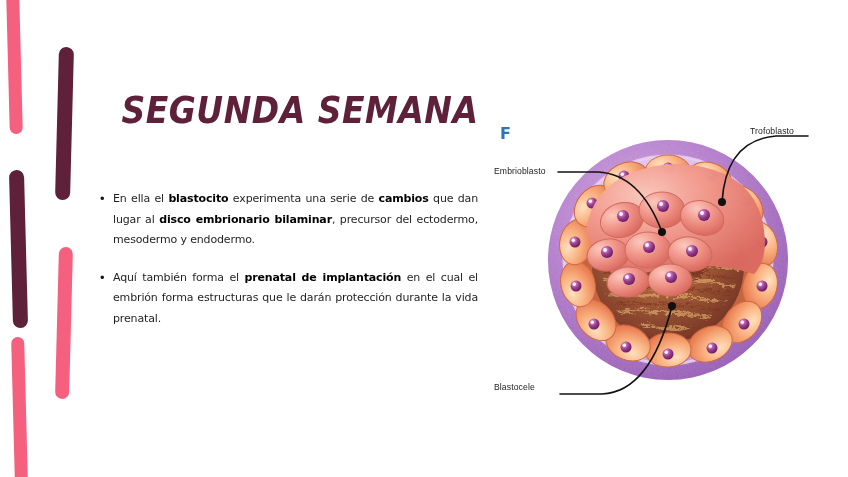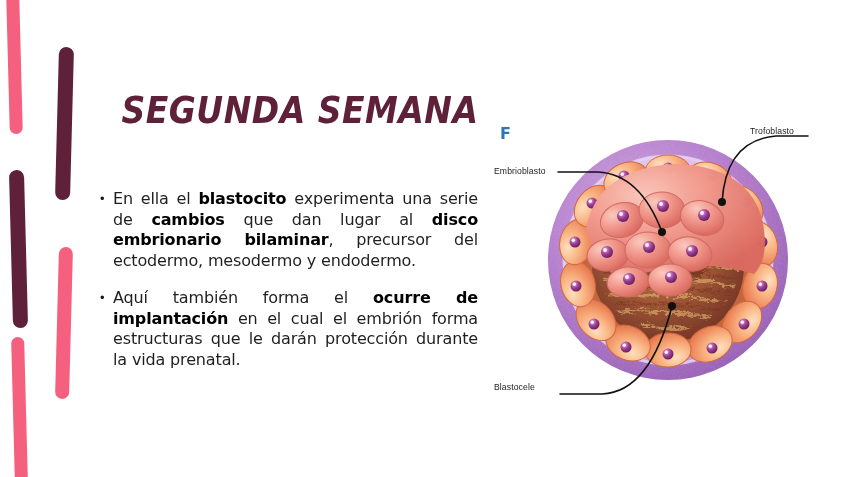--- a/index.html
+++ b/index.html
@@ -56,21 +56,21 @@
     flex: 0 0 auto;
     width: 13px;
     font-size: 13px;
     line-height: 20.5px;
     color: #1a1a1a;
     text-align: left;
   }
   .bullet-body {
     flex: 1 1 auto;
     font-family: "DejaVu Sans", sans-serif;
-    font-size: 16px;
+    font-size: 11px;
     line-height: 20.5px;
     color: #1f1f1f;
     text-align: justify;
     text-justify: inter-word;
     letter-spacing: -0.15px;
   }
   .bullet-body b { font-weight: 700; color: #000; }
 
   
   #figure-panel {
@@ -124,21 +124,21 @@
 
 <div id="slide-title" style="color: rgb(94, 33, 57);">SEGUNDA SEMANA</div>
 
 <div id="body-text">
     <div class="bullet-row">
       <span class="bullet-dot">•</span>
       <span class="bullet-body"><span>En ella el </span><b>blastocito</b><span> experimenta una serie de </span><b>cambios</b><span> que dan lugar al </span><b>disco embrionario bilaminar</b><span>, precursor del ectodermo, mesodermo y endodermo.</span></span>
     </div>
     <div class="bullet-row">
       <span class="bullet-dot">•</span>
-      <span class="bullet-body"><span> Aquí también forma el </span><b>ocurre de implantación</b><span> en el cual el embrión forma estructuras que le darán protección durante la vida prenatal.</span></span>
+      <span class="bullet-body"><span> Aquí también forma el </span><b>prenatal de implantación</b><span> en el cual el embrión forma estructuras que le darán protección durante la vida prenatal.</span></span>
     </div>
   </div>
 
 <div id="figure-panel">
 
   <div id="figure-letter" style="color: rgb(46, 117, 182);">F</div>
 
   <div class="fig-label" id="label-embrioblasto">Embrioblasto</div>
   <div class="fig-label" id="label-trofoblasto">Trofoblasto</div>
   <div class="fig-label" id="label-blastocele">Blastocele</div>

